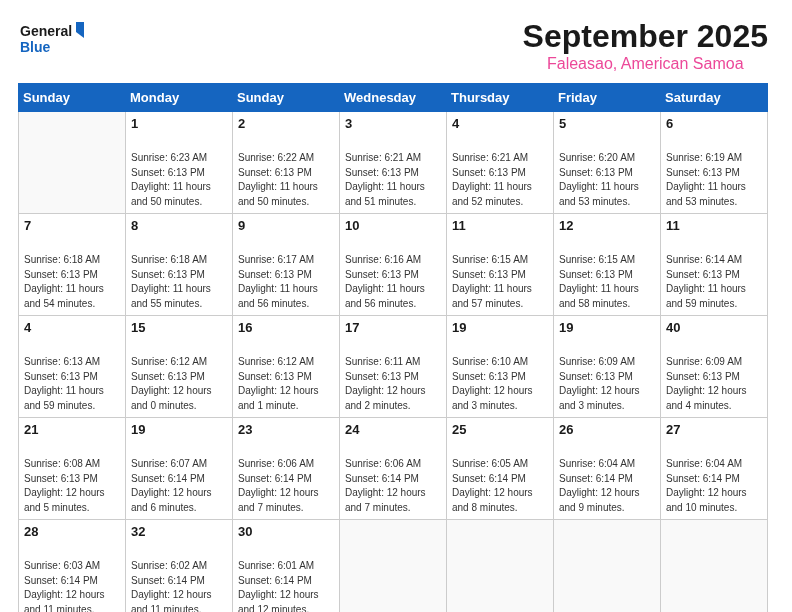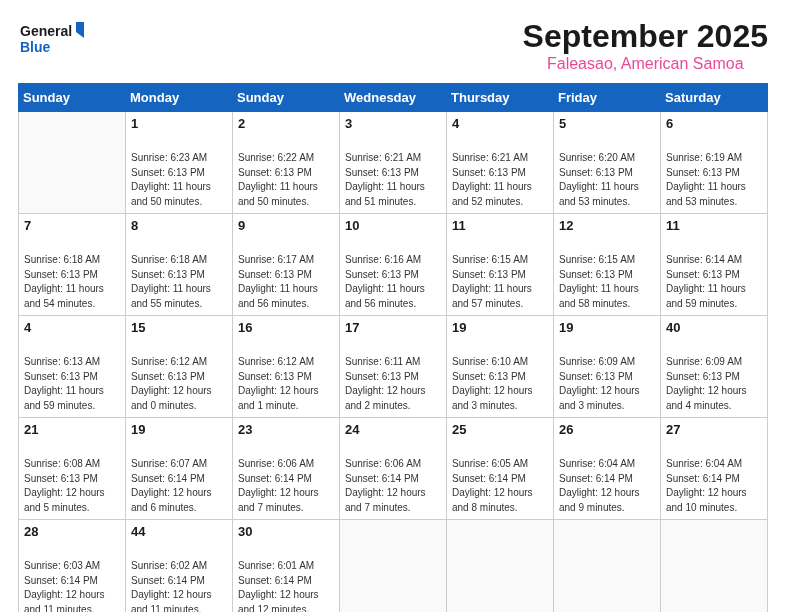--- a/index.html
+++ b/index.html
@@ -228,21 +228,21 @@
             <span class="day-num">27</span>
             <div class="day-info">Sunrise: 6:04 AM<br>Sunset: 6:14 PM<br>Daylight: 12 hours<br>and 10 minutes.</div>
           </td>
         </tr>
         <tr class="last-row">
           <td>
             <span class="day-num">28</span>
             <div class="day-info">Sunrise: 6:03 AM<br>Sunset: 6:14 PM<br>Daylight: 12 hours<br>and 11 minutes.</div>
           </td>
           <td>
-            <span class="day-num">44</span>
+            <span class="day-num">32</span>
             <div class="day-info">Sunrise: 6:02 AM<br>Sunset: 6:14 PM<br>Daylight: 12 hours<br>and 11 minutes.</div>
           </td>
           <td>
             <span class="day-num">30</span>
             <div class="day-info">Sunrise: 6:01 AM<br>Sunset: 6:14 PM<br>Daylight: 12 hours<br>and 12 minutes.</div>
           </td>
           <td class="empty-cell"></td>
           <td class="empty-cell"></td>
           <td class="empty-cell"></td>
           <td class="empty-cell"></td>

